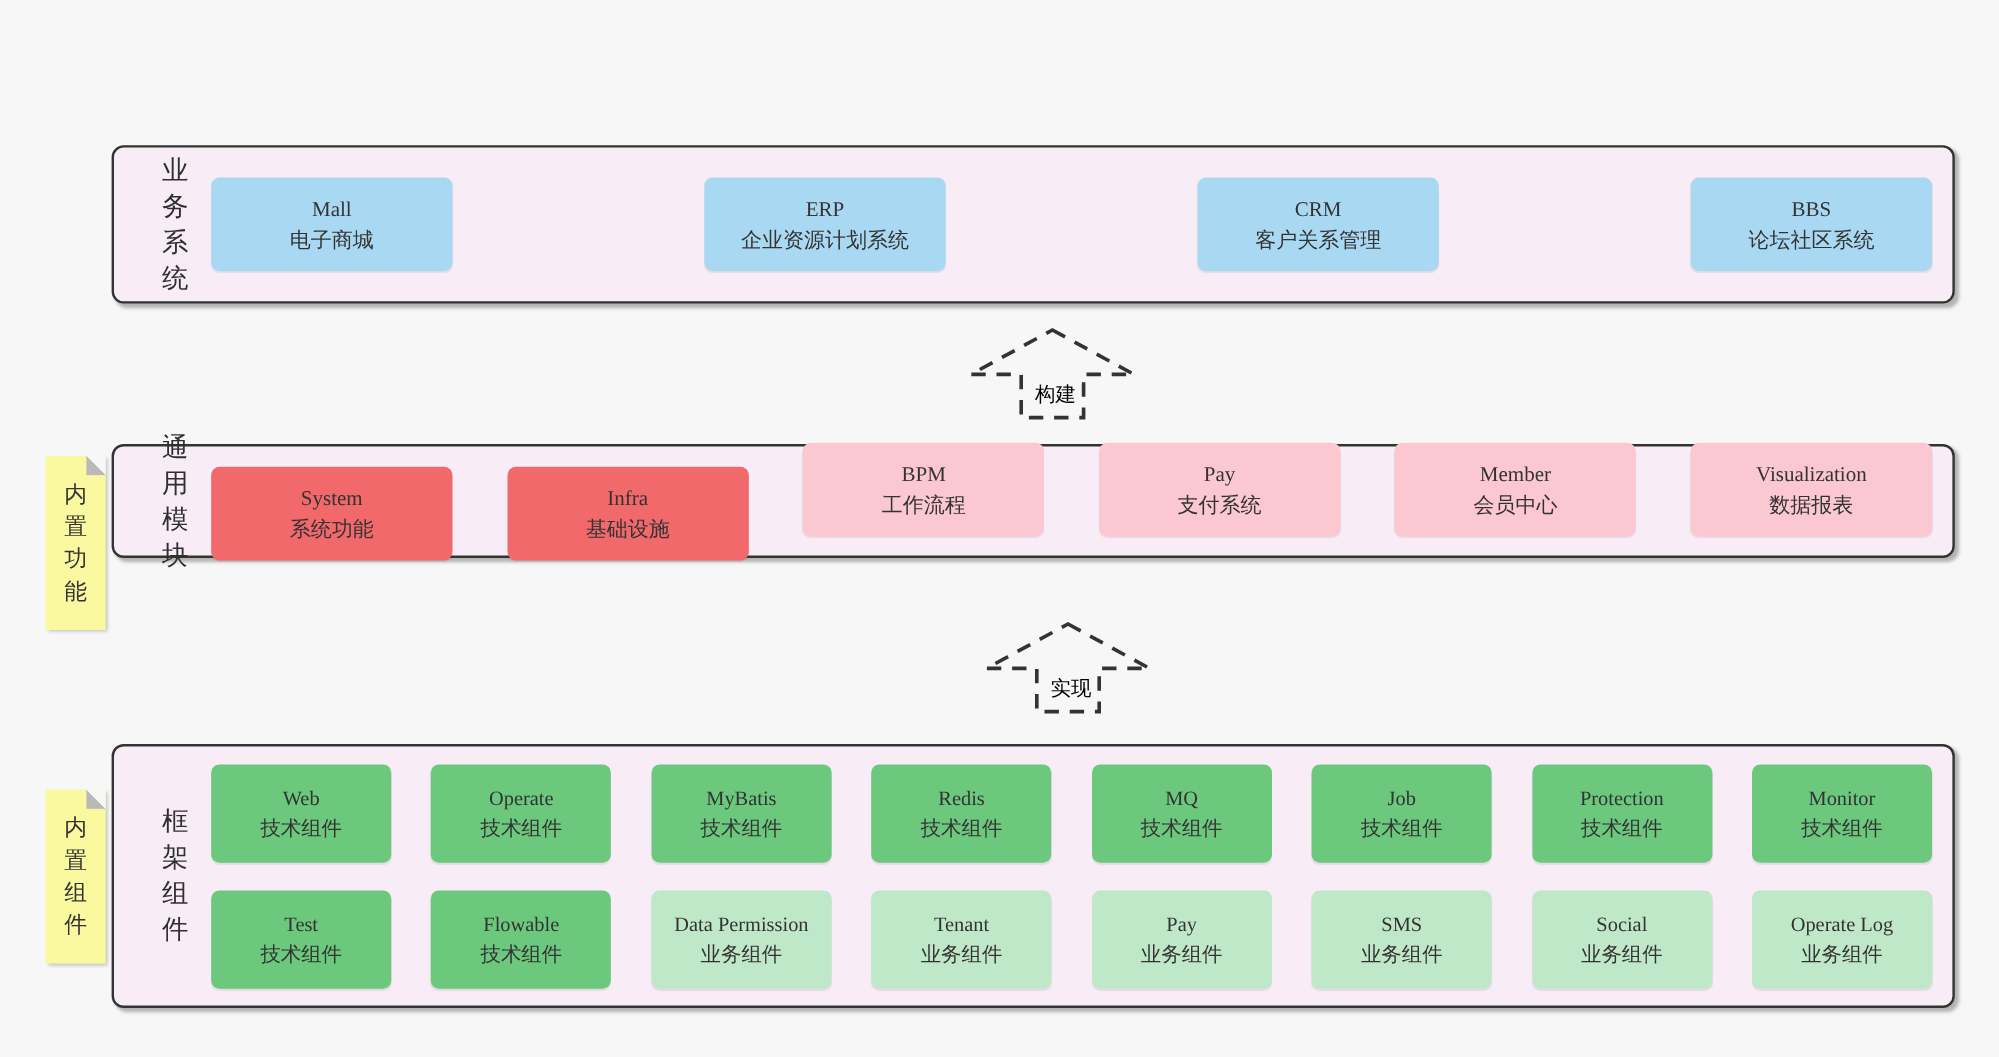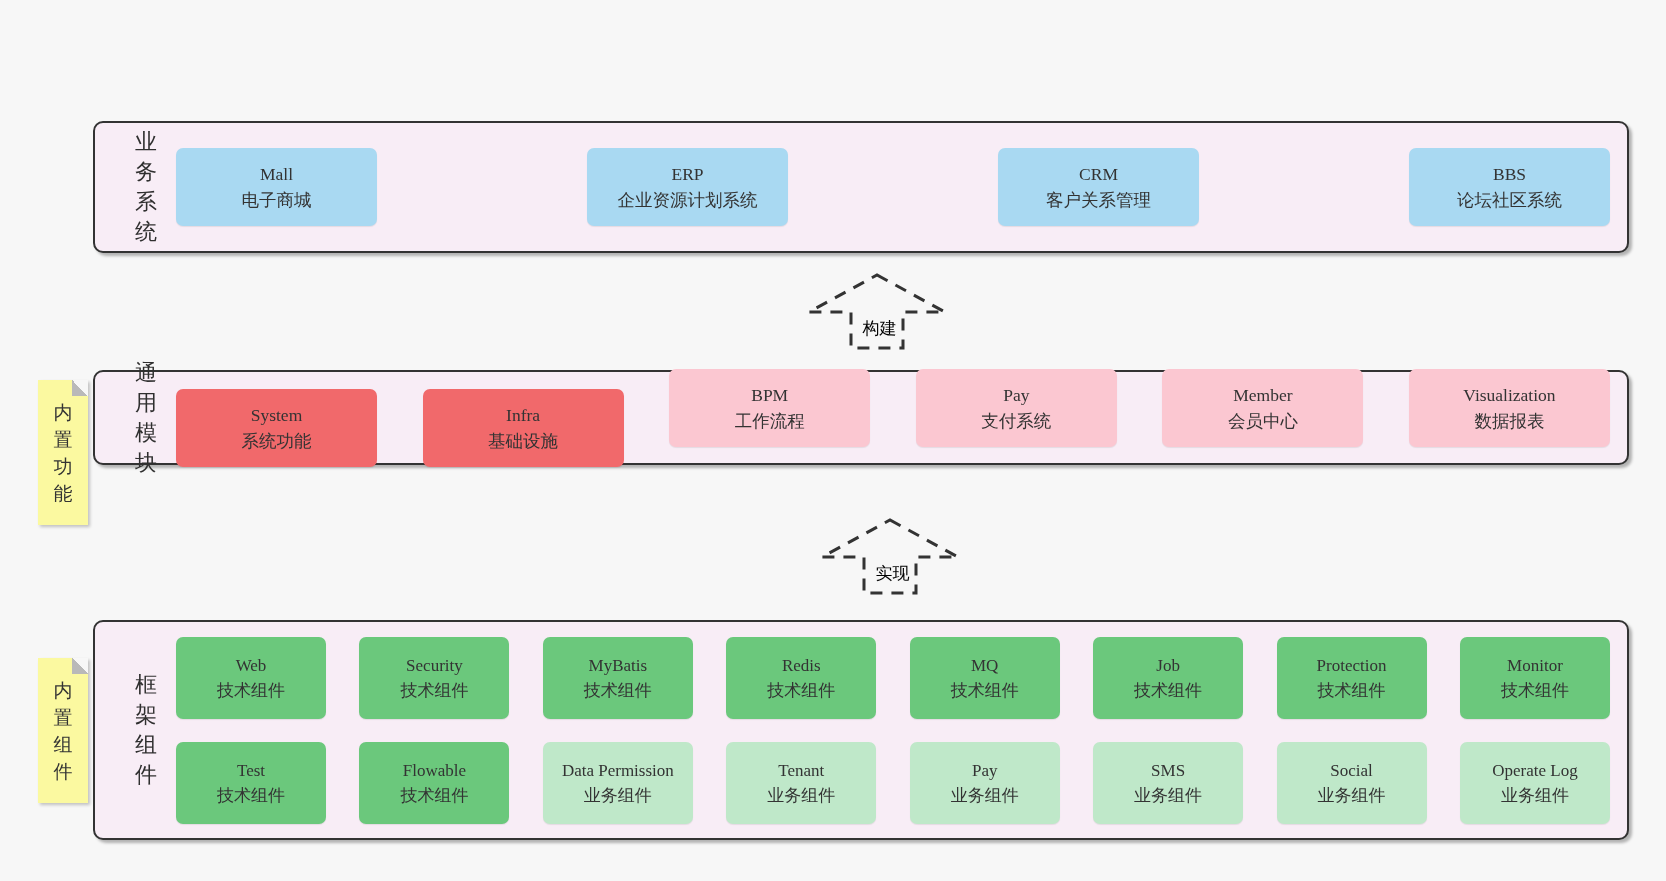--- a/index.html
+++ b/index.html
@@ -219,21 +219,21 @@
   <div class="band-label">
     <span class="v-text">框架组件</span>
   </div>
   <div class="band-rows">
       <div class="band-row">
         <div class="module-box green">
           <div class="module-name">Web</div>
           <div class="module-desc">技术组件</div>
         </div>
         <div class="module-box green">
-          <div class="module-name">Security</div>
+          <div class="module-name">Operate</div>
           <div class="module-desc">技术组件</div>
         </div>
         <div class="module-box green">
           <div class="module-name">MyBatis</div>
           <div class="module-desc">技术组件</div>
         </div>
         <div class="module-box green">
           <div class="module-name">Redis</div>
           <div class="module-desc">技术组件</div>
         </div>

